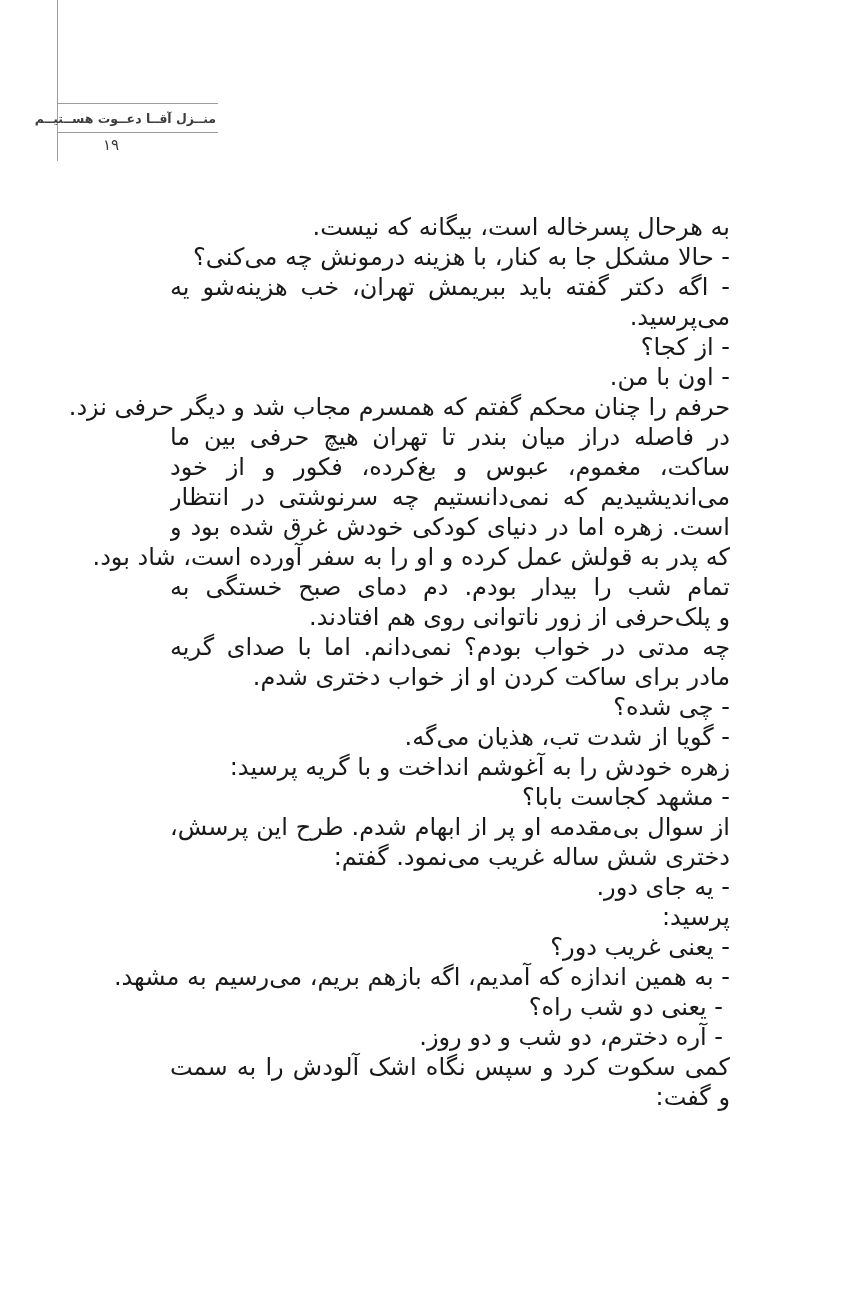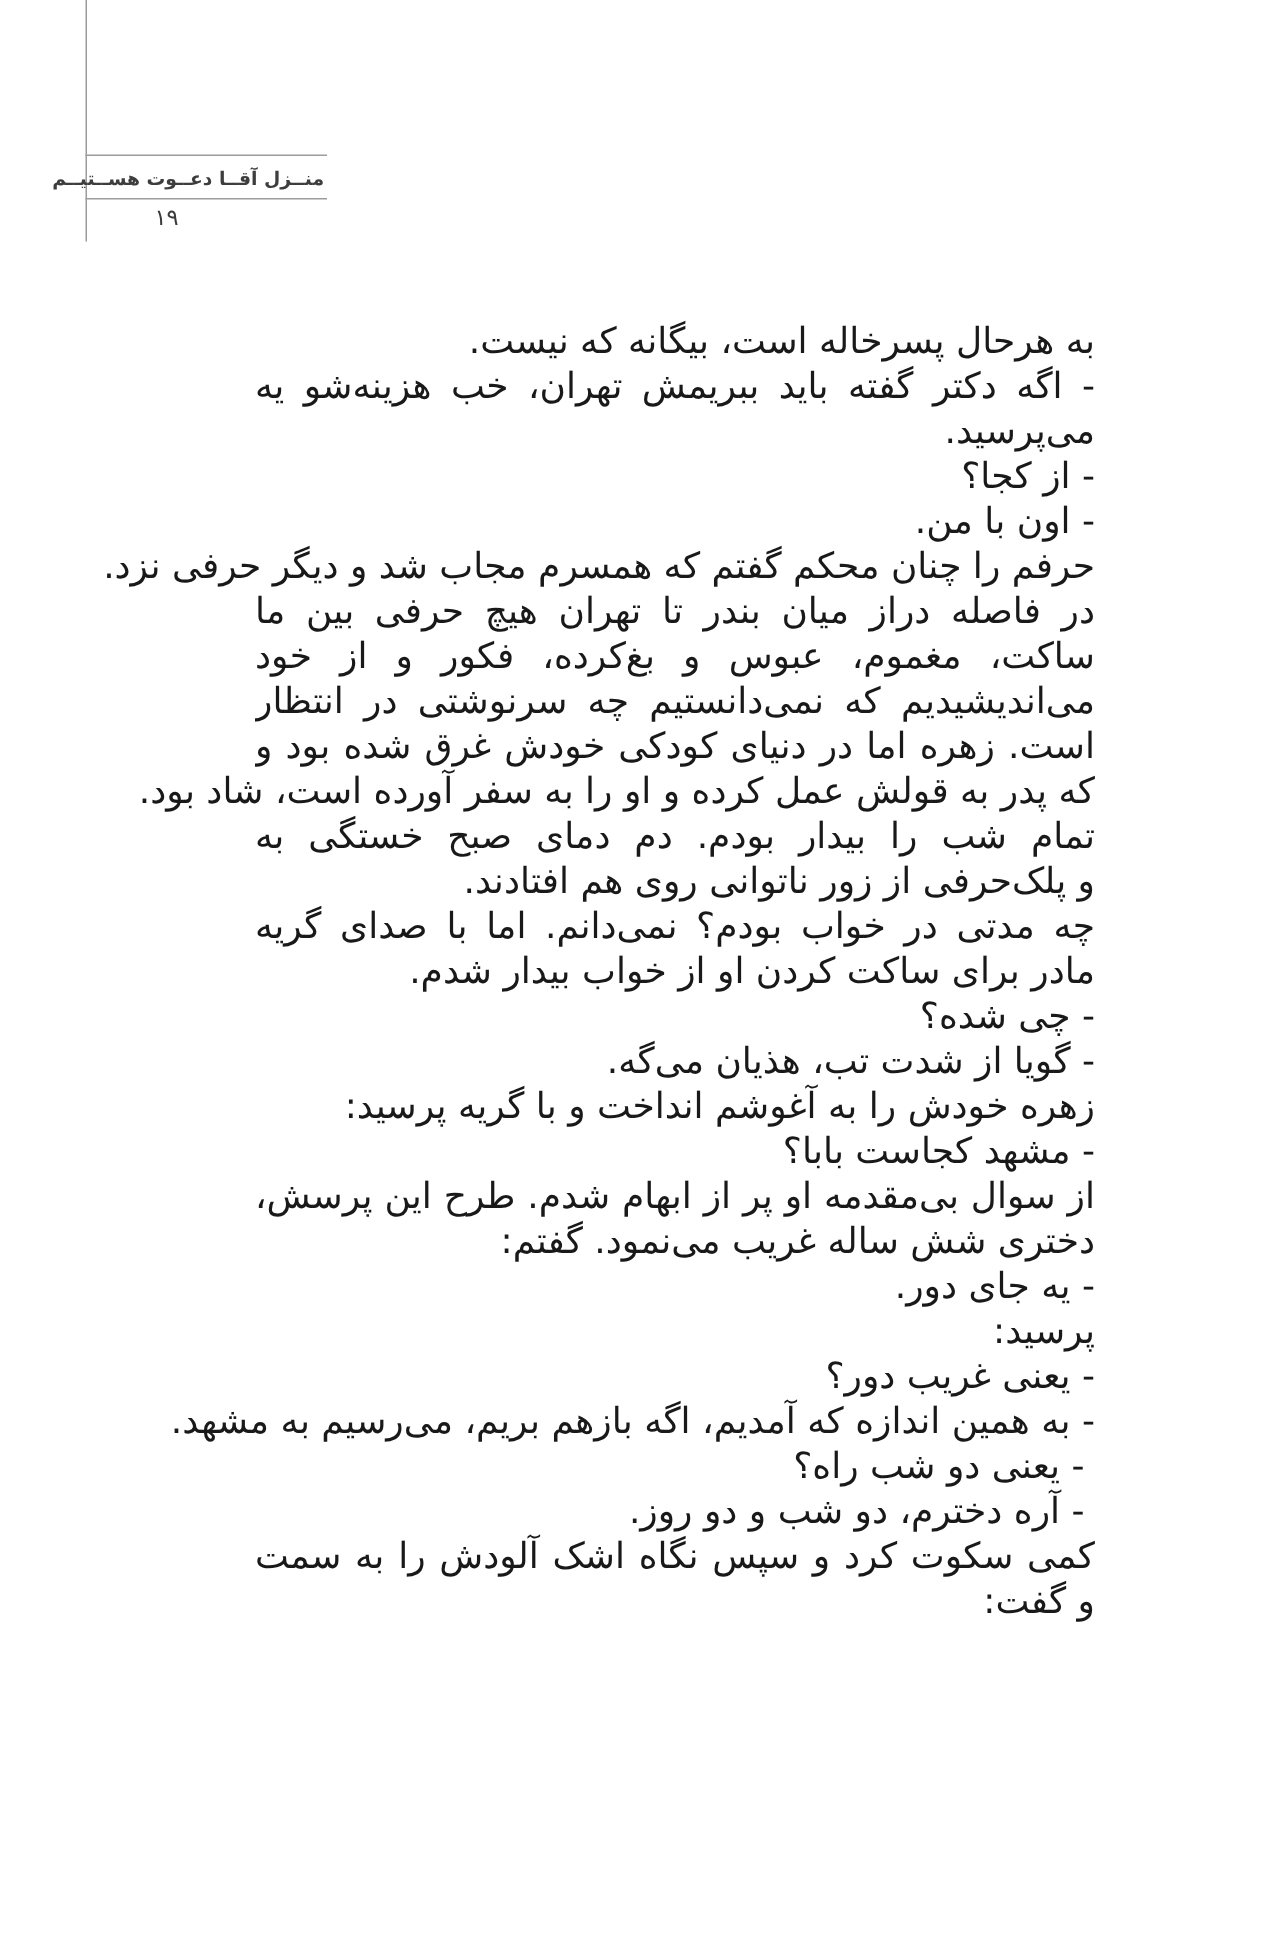--- a/index.html
+++ b/index.html
@@ -92,34 +92,35 @@
   <div class="spine-line"></div>
 
   <div class="header-box">
     <div class="running-title">منــزل آقــا دعــوت هســتیــم</div>
   </div>
 
   <div class="page-number">۱۹</div>
 
   <div class="body-text">
       <div class="line">به هرحال پسرخاله است، بیگانه که نیست.</div>
+      <div class="line">- حالا مشکل جا به کنار، با هزینه درمونش چه می‌کنی؟</div>
       <div class="line justify">- اگه دکتر گفته باید ببریمش تهران، خب هزینه‌شو یه جوری جور</div>
       <div class="line">می‌پرسید.</div>
       <div class="line">- از کجا؟</div>
       <div class="line">- اون با من.</div>
       <div class="line">حرفم را چنان محکم گفتم که همسرم مجاب شد و دیگر حرفی نزد.</div>
       <div class="line justify">در فاصله دراز میان بندر تا تهران هیچ حرفی بین ما نیامد. هر دو</div>
       <div class="line justify">ساکت، مغموم، عبوس و بغ‌کرده، فکور و از خود بدرجسته، به فردایی</div>
       <div class="line justify">می‌اندیشیدیم که نمی‌دانستیم چه سرنوشتی در انتظار دخترمان</div>
       <div class="line justify">است. زهره اما در دنیای کودکی خودش غرق شده بود و از این بابت</div>
       <div class="line">که پدر به قولش عمل کرده و او را به سفر آورده است، شاد بود.</div>
       <div class="line justify">تمام شب را بیدار بودم. دم دمای صبح خستگی به چشمانم فشار آورد</div>
       <div class="line">و پلک‌حرفی از زور ناتوانی روی هم افتادند.</div>
       <div class="line justify">چه مدتی در خواب بودم؟ نمی‌دانم. اما با صدای گریه زهره و تلاش</div>
-      <div class="line">مادر برای ساکت کردن او از خواب بیدار شدم.</div>
+      <div class="line">مادر برای ساکت کردن او از خواب دختری شدم.</div>
       <div class="line">- چی شده؟</div>
       <div class="line">- گویا از شدت تب، هذیان می‌گه.</div>
       <div class="line">زهره خودش را به آغوشم انداخت و با گریه پرسید:</div>
       <div class="line">- مشهد کجاست بابا؟</div>
       <div class="line justify">از سوال بی‌مقدمه او پر از ابهام شدم. طرح این پرسش، آن هم از زبان</div>
       <div class="line">دختری شش ساله غریب می‌نمود. گفتم:</div>
       <div class="line">- یه جای دور.</div>
       <div class="line">پرسید:</div>
       <div class="line">- یعنی غریب دور؟</div>
       <div class="line">- به همین اندازه که آمدیم، اگه بازهم بریم، می‌رسیم به مشهد.</div>

